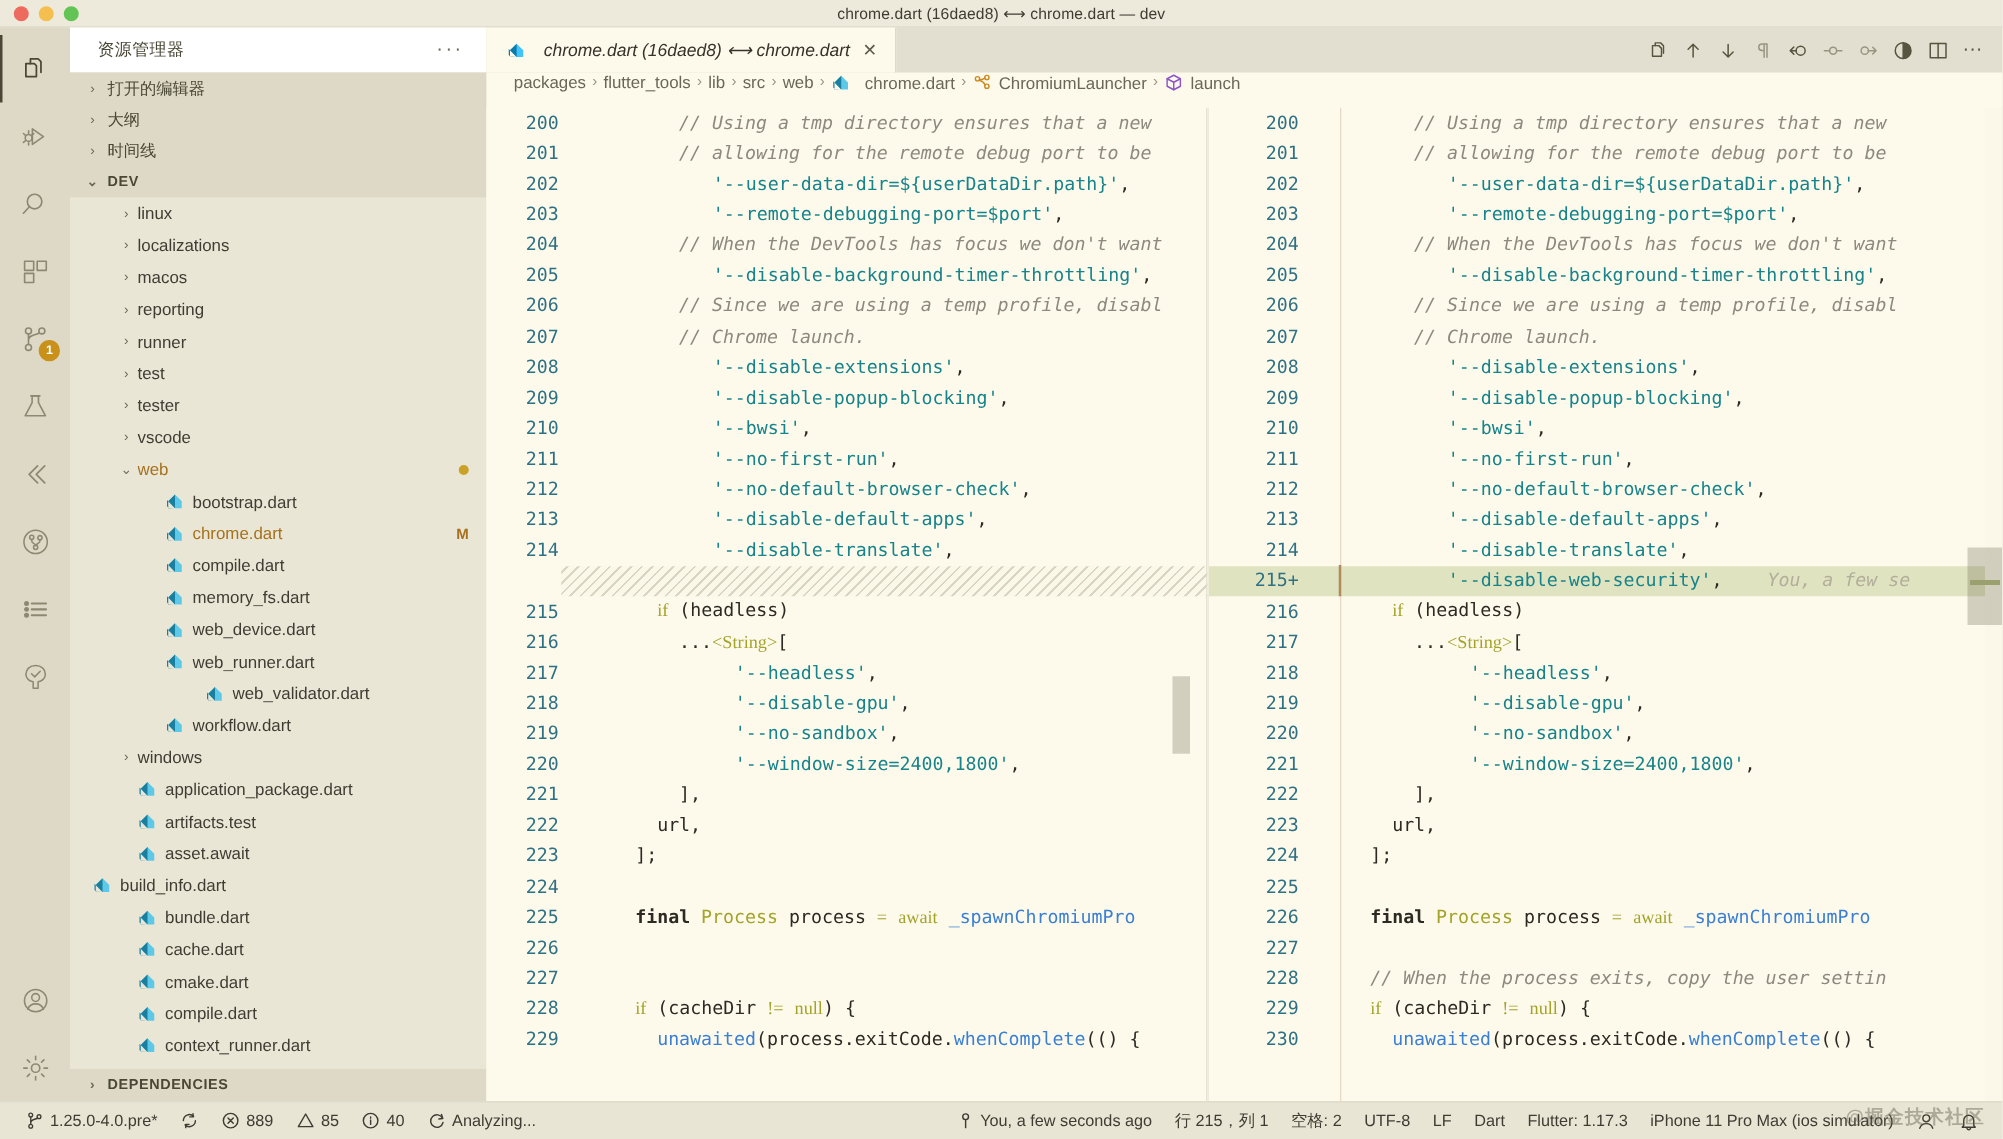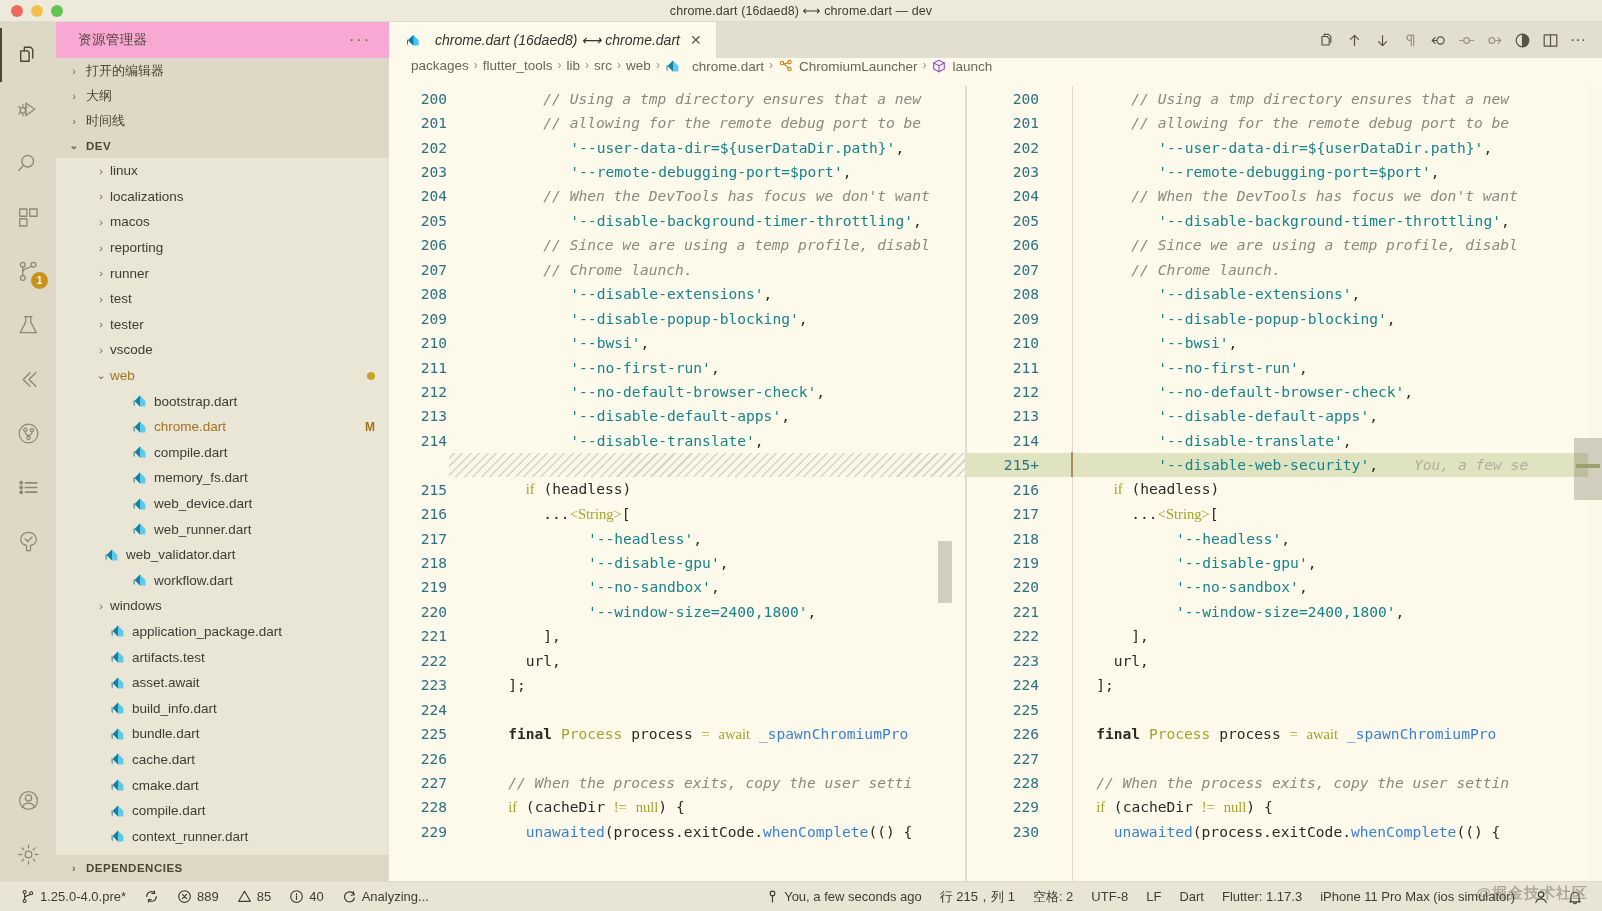--- a/index.html
+++ b/index.html
@@ -69,21 +69,21 @@
     width: 333px; flex: 0 0 333px;
     background: #e6e2d1;
     display: flex; flex-direction: column;
     position: relative;
     min-height: 0;
   }
   .sidebar-header {
     height: 36px; flex: 0 0 36px;
     display: flex; align-items: center; justify-content: space-between;
     padding: 0 18px 0 22px;
-    background: #f9a8d4;
+    background: #ffffff;
   }
   .sidebar-title { font-size: 13.5px; color: #4a4736; letter-spacing: .4px; }
   .ellipsis-btn { color: #6a6654; font-size: 16px; letter-spacing: 2px; line-height: 1; }
 
   .sidebar-sections { background: #ded9c6; }
   .section-row {
     height: 25px; display: flex; align-items: center;
     padding-left: 10px; gap: 4px;
     font-size: 13px; color: #4a4736;
   }
@@ -454,21 +454,21 @@
           </div>
           <div class="trow" style="padding-left:58px">
             <span style="width:18px;flex:0 0 18px"></span>
             <svg class="dartico" viewBox="0 0 16 16">
               <path d="M2.6 7.9 8 2.5l5.4 5.4v5.6H8z" fill="#5ec8e8"></path>
               <path d="M2.6 7.9 8 13.5V2.5z" fill="#1a7f9e"></path>
               <path d="M1.6 6.9 2.6 7.9v5.6H8L3 13.4 1.6 12z" fill="#1a7f9e"></path>
             </svg>
             <span class="tname">web_runner.dart</span>
           </div>
-          <div class="trow" style="padding-left:30px">
+          <div class="trow" style="padding-left:90px">
             <span style="width:18px;flex:0 0 18px"></span>
             <svg class="dartico" viewBox="0 0 16 16">
               <path d="M2.6 7.9 8 2.5l5.4 5.4v5.6H8z" fill="#5ec8e8"></path>
               <path d="M2.6 7.9 8 13.5V2.5z" fill="#1a7f9e"></path>
               <path d="M1.6 6.9 2.6 7.9v5.6H8L3 13.4 1.6 12z" fill="#1a7f9e"></path>
             </svg>
             <span class="tname">web_validator.dart</span>
           </div>
           <div class="trow" style="padding-left:58px">
             <span style="width:18px;flex:0 0 18px"></span>
@@ -503,21 +503,21 @@
           </div>
           <div class="trow" style="padding-left:36px">
             <span style="width:18px;flex:0 0 18px"></span>
             <svg class="dartico" viewBox="0 0 16 16">
               <path d="M2.6 7.9 8 2.5l5.4 5.4v5.6H8z" fill="#5ec8e8"></path>
               <path d="M2.6 7.9 8 13.5V2.5z" fill="#1a7f9e"></path>
               <path d="M1.6 6.9 2.6 7.9v5.6H8L3 13.4 1.6 12z" fill="#1a7f9e"></path>
             </svg>
             <span class="tname">asset.await</span>
           </div>
-          <div class="trow" style="padding-left:36px">
+          <div class="trow" style="">
             <span style="width:18px;flex:0 0 18px"></span>
             <svg class="dartico" viewBox="0 0 16 16">
               <path d="M2.6 7.9 8 2.5l5.4 5.4v5.6H8z" fill="#5ec8e8"></path>
               <path d="M2.6 7.9 8 13.5V2.5z" fill="#1a7f9e"></path>
               <path d="M1.6 6.9 2.6 7.9v5.6H8L3 13.4 1.6 12z" fill="#1a7f9e"></path>
             </svg>
             <span class="tname">build_info.dart</span>
           </div>
           <div class="trow" style="padding-left:36px">
             <span style="width:18px;flex:0 0 18px"></span>
@@ -720,21 +720,21 @@
               <div class="cl"><span class="gutter">217</span><span class="code"><span class="c-pln">          </span><span class="c-str">'--headless'</span><span class="c-pln">,</span></span></div>
               <div class="cl"><span class="gutter">218</span><span class="code"><span class="c-pln">          </span><span class="c-str">'--disable-gpu'</span><span class="c-pln">,</span></span></div>
               <div class="cl"><span class="gutter">219</span><span class="code"><span class="c-pln">          </span><span class="c-str">'--no-sandbox'</span><span class="c-pln">,</span></span></div>
               <div class="cl"><span class="gutter">220</span><span class="code"><span class="c-pln">          </span><span class="c-str">'--window-size=2400,1800'</span><span class="c-pln">,</span></span></div>
               <div class="cl"><span class="gutter">221</span><span class="code"><span class="c-pln">        ],</span></span></div>
               <div class="cl"><span class="gutter">222</span><span class="code"><span class="c-pln">      url,</span></span></div>
               <div class="cl"><span class="gutter">223</span><span class="code"><span class="c-pln">    ];</span></span></div>
               <div class="cl"><span class="gutter">224</span><span class="code"><span class="c-pln"></span></span></div>
               <div class="cl"><span class="gutter">225</span><span class="code"><span class="c-pln">    </span><span class="c-kwb">final</span><span class="c-pln"> </span><span class="c-typ">Process</span><span class="c-pln"> process </span><span class="c-kw">=</span><span class="c-pln"> </span><span class="c-kw">await</span><span class="c-pln"> </span><span class="c-fn">_spawnChromiumPro</span></span></div>
               <div class="cl"><span class="gutter">226</span><span class="code"><span class="c-pln"></span></span></div>
-              <div class="cl"><span class="gutter">227</span><span class="code"><span class="c-pln">    </span><span class="c-com">// When the process exits, copy the user setti</span></span></div>
+              <div class="cl"><span class="gutter">227</span><span class="code"><span class="c-pln">    </span></span></div>
               <div class="cl"><span class="gutter">228</span><span class="code"><span class="c-pln">    </span><span class="c-kw">if</span><span class="c-pln"> (cacheDir </span><span class="c-kw">!=</span><span class="c-pln"> </span><span class="c-kw">null</span><span class="c-pln">) {</span></span></div>
               <div class="cl"><span class="gutter">229</span><span class="code"><span class="c-pln">      </span><span class="c-fn">unawaited</span><span class="c-pln">(process.exitCode.</span><span class="c-fn">whenComplete</span><span class="c-pln">(() {</span></span></div>
             </div>
           <div class="sep-line" style="left:576px"></div>
           <div class="scroll-thumb" style="top:455px;height:62px;right:14px;width:14px;"></div>
         </div>
         <div class="pane-divider"></div>
         <div class="pane right">
           <div class="codelines" id="right-lines">
               <div class="cl"><span class="gutter">200</span><span class="code"><span class="c-pln">        </span><span class="c-com">// Using a tmp directory ensures that a new </span></span></div>

